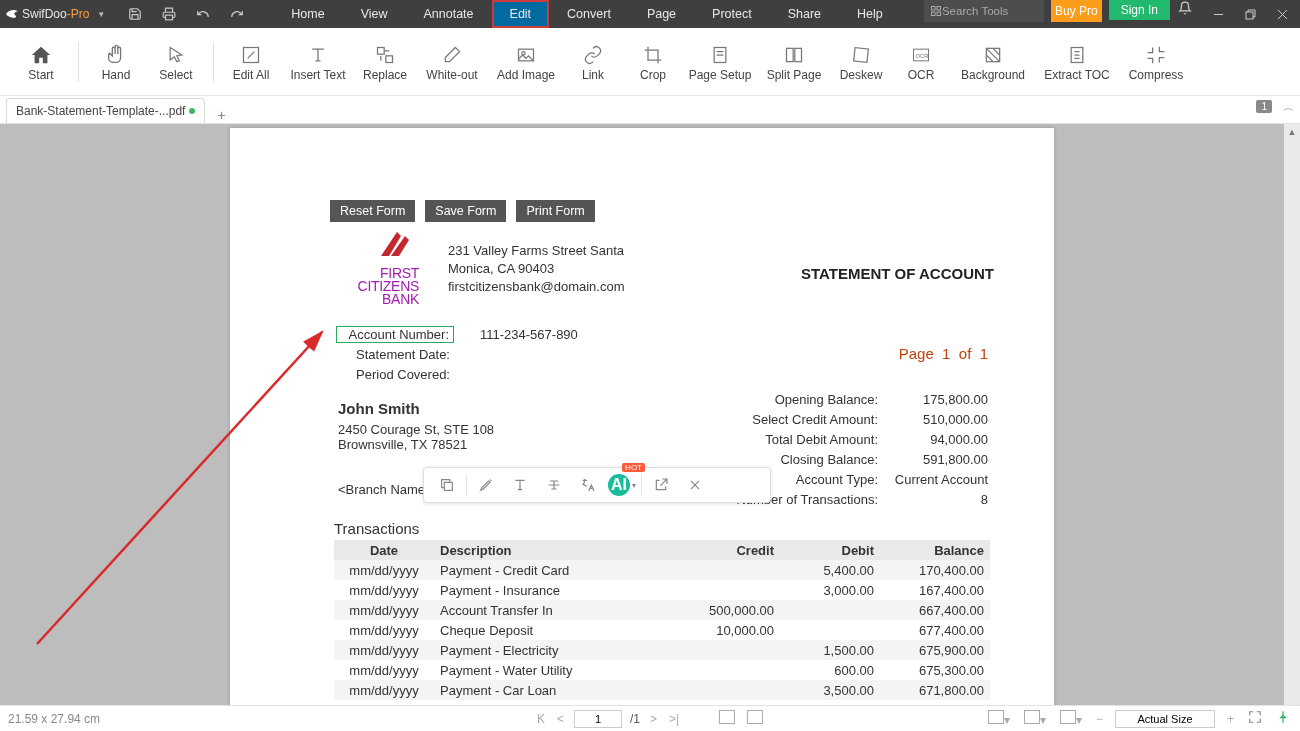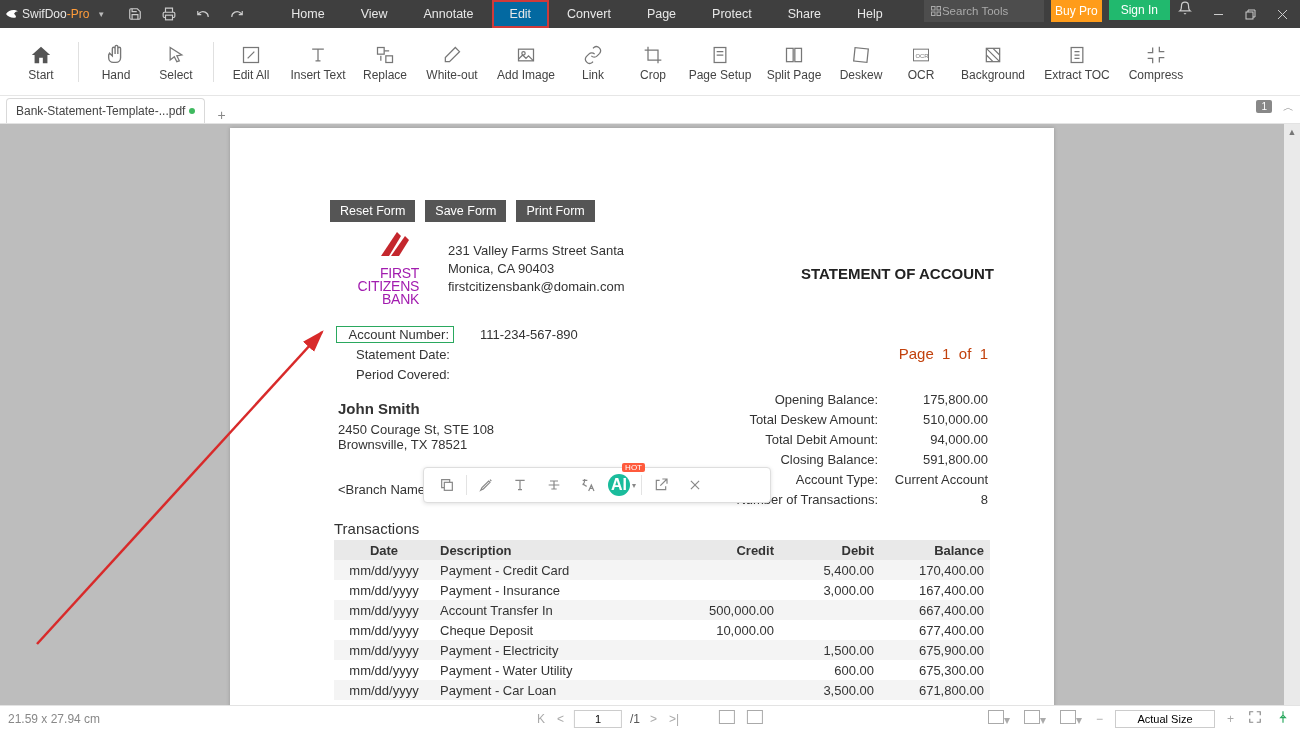--- a/index.html
+++ b/index.html
@@ -372,21 +372,21 @@
       <div>2450 Courage St, STE 108</div>
         <div>Brownsville, TX 78521</div>
     </div>
     <div class="branch">&lt;Branch Name&gt;</div>
     <div class="summary" id="summary">
         <div class="sum-row">
           <div class="sum-lbl">Opening Balance:</div>
           <div class="sum-val">175,800.00</div>
         </div>
         <div class="sum-row">
-          <div class="sum-lbl">Total Deskew Amount:</div>
+          <div class="sum-lbl">Select Credit Amount:</div>
           <div class="sum-val">510,000.00</div>
         </div>
         <div class="sum-row">
           <div class="sum-lbl">Total Debit Amount:</div>
           <div class="sum-val">94,000.00</div>
         </div>
         <div class="sum-row">
           <div class="sum-lbl">Closing Balance:</div>
           <div class="sum-val">591,800.00</div>
         </div>

